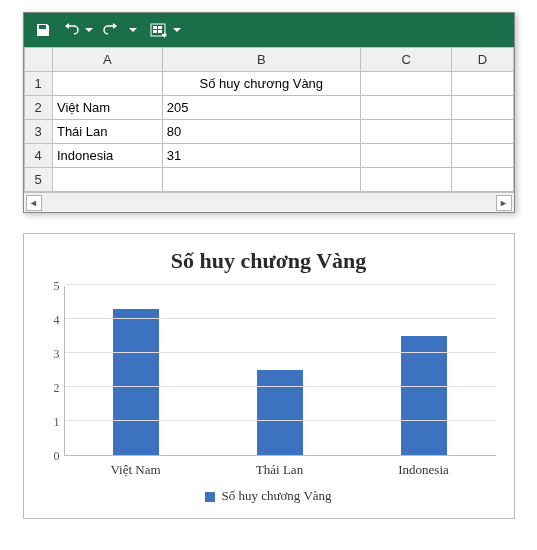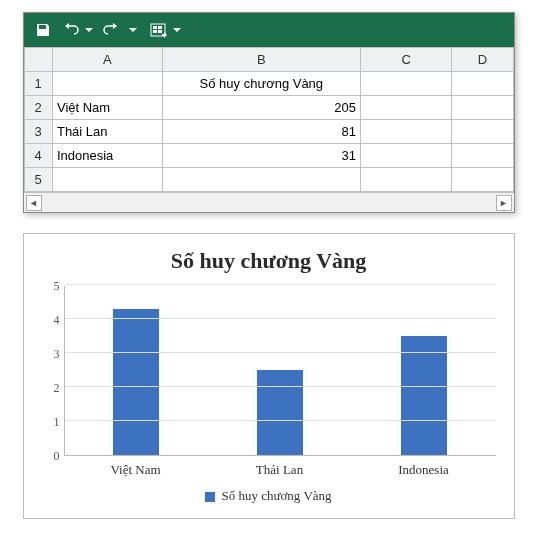--- a/index.html
+++ b/index.html
@@ -55,21 +55,21 @@
     font-weight: normal;
     text-align: center;
     color: #333;
   }
   .corner { background: #eef0f2 !important; }
   .rowhead { background: #eef0f2; text-align: center; width: 28px; }
   .col-A { width: 108px; }
   .col-B { width: 195px; }
   .col-C { width: 90px; }
   .col-D { width: 60px; }
-  td.num { text-align: right; }
+  td.num { }
   td.text { text-align: left; }
   .hscroll {
     height: 20px;
     background: #f0f0f0;
     border-top: 1px solid #c0c0c0;
     display: flex;
     align-items: center;
     justify-content: space-between;
     padding: 0 2px;
   }
@@ -236,21 +236,21 @@
       <tr>
         <th class="rowhead">2</th>
         <td class="text">Việt Nam</td>
         <td class="num">205</td>
         <td></td>
         <td></td>
       </tr>
       <tr>
         <th class="rowhead">3</th>
         <td class="text">Thái Lan</td>
-        <td class="num">81</td>
+        <td class="num">80</td>
         <td></td>
         <td></td>
       </tr>
       <tr>
         <th class="rowhead">4</th>
         <td class="text">Indonesia</td>
         <td class="num">31</td>
         <td></td>
         <td></td>
       </tr>

